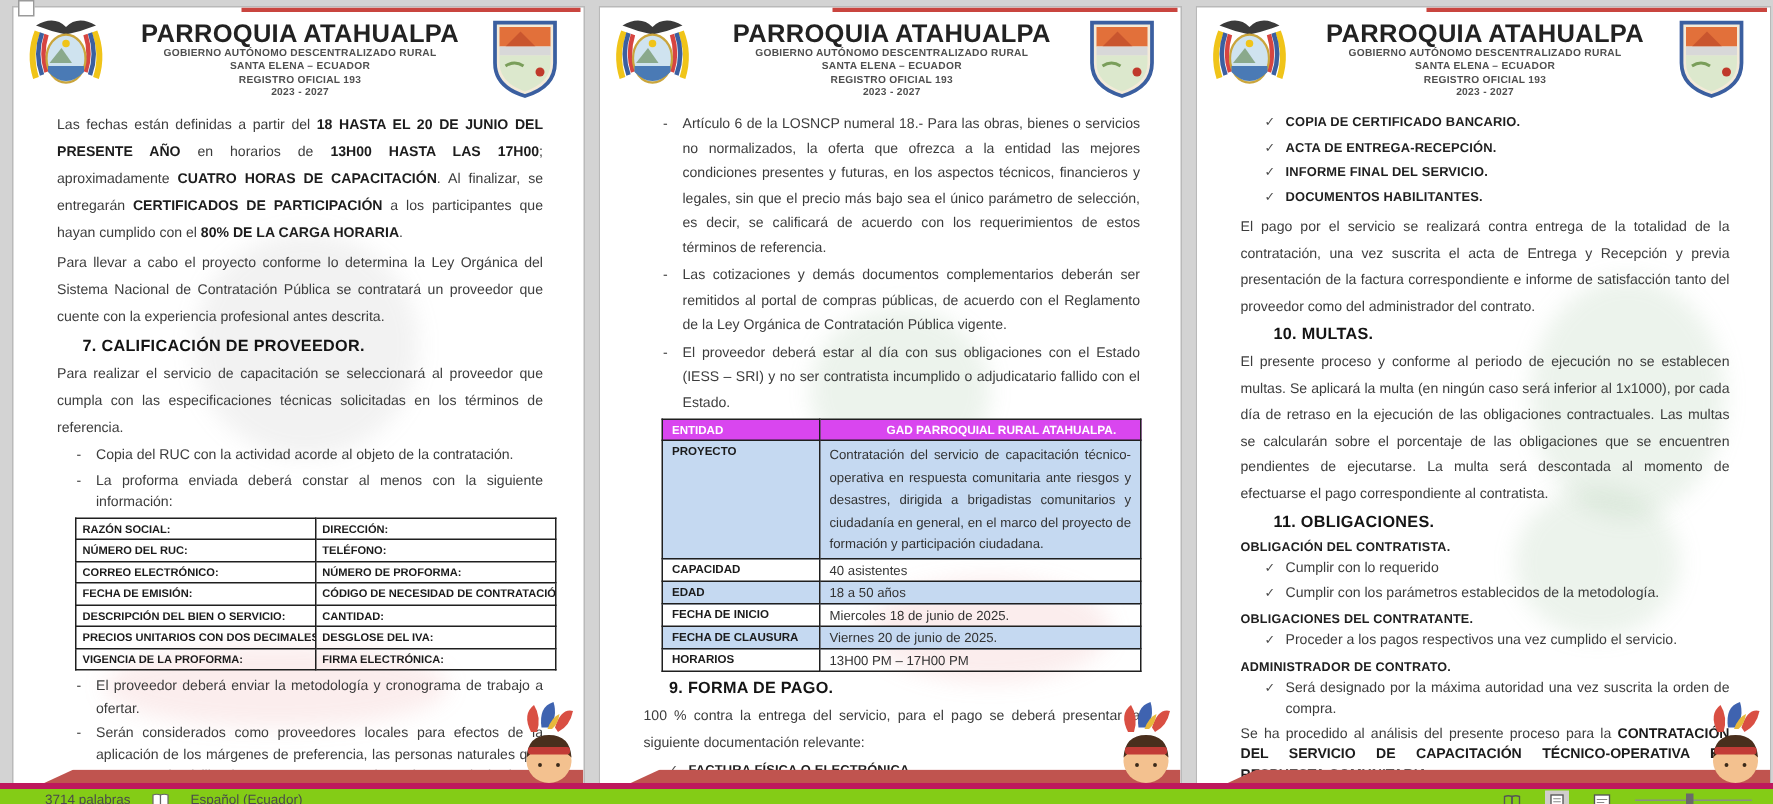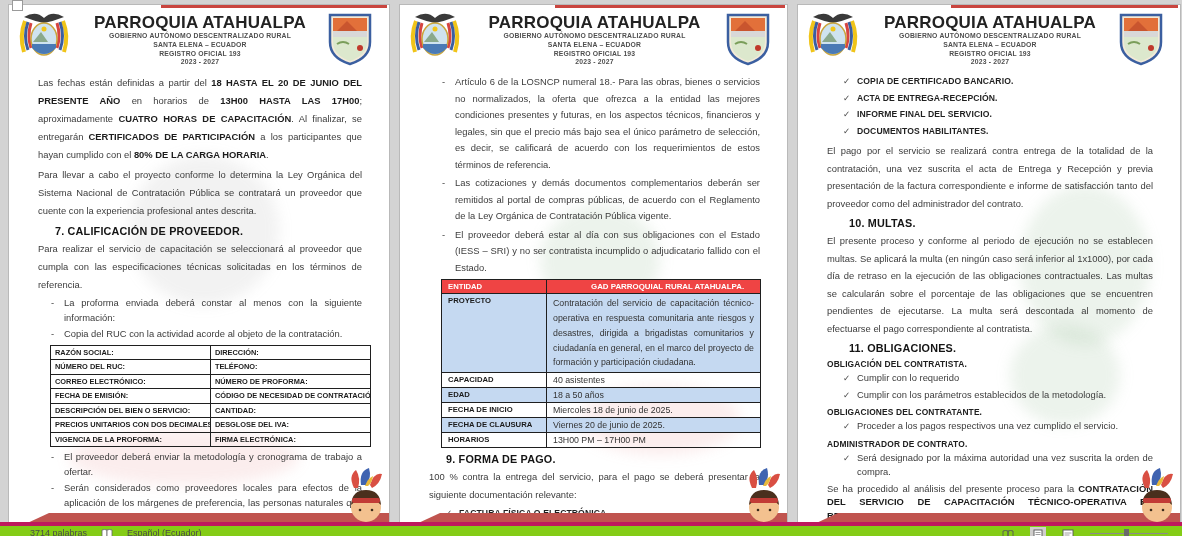--- a/index.html
+++ b/index.html
@@ -56,21 +56,21 @@
 
   table.proforma{border-collapse:collapse;width:99%;margin:3px 0 3px 12px;table-layout:fixed;}
   table.proforma td{
     border:1px solid #1f1f1f;font-size:7.4px;font-weight:700;color:#1b1b1b;
     padding:2px 4px;height:9.5px;white-space:nowrap;overflow:hidden;
   }
   table.schedule{border-collapse:collapse;width:320px;margin:3px 0 4px 12px;}
   table.schedule td{border:1px solid #1f1f1f;padding:2px 6px;vertical-align:top;}
   table.schedule td.lbl{width:92px;font-size:7.7px;font-weight:700;color:#1b1b1b;white-space:nowrap;}
   table.schedule td.val{font-size:8.8px;color:#333;}
-  table.schedule tr.hdr td{background:#ef4444;color:#fff;}
+  table.schedule tr.hdr td{background:#d946ef;color:#fff;}
   table.schedule tr.hdr td.val{font-size:7.9px;font-weight:700;color:#fff;padding-left:44px;}
   table.schedule tr.shade td{background:#c5d9f1;}
   table.schedule td.val.long{text-align:justify;line-height:14.8px;}
 
   .ribbon{position:absolute;bottom:0;left:14px;right:0;height:12px;background:#c0544f;
     clip-path:polygon(26px 0,100% 0,100% 100%,0 100%);z-index:3;}
   .mascot{position:absolute;right:3px;bottom:1px;width:40px;height:56px;z-index:4;}
 
   .wm{position:absolute;border-radius:50%;filter:blur(7px);z-index:1;}
   .wm.pink{background:rgba(225,130,130,.14);}
@@ -119,24 +119,24 @@
       <path d="M10 32 Q16 28 22 32" stroke="#7a9e5a" stroke-width="2" fill="none"></path>
     </svg>
   </header>
 
   <div class="doc-body">
     <p class="just"><span>Las fechas están definidas a partir del </span><b>18 HASTA EL 20 DE JUNIO DEL PRESENTE AÑO</b><span> en horarios de </span><b>13H00 HASTA LAS 17H00</b><span>; aproximadamente </span><b>CUATRO HORAS DE CAPACITACIÓN</b><span>. Al finalizar, se entregarán </span><b>CERTIFICADOS DE PARTICIPACIÓN</b><span> a los participantes que hayan cumplido con el </span><b>80% DE LA CARGA HORARIA</b><span>.</span></p>
     <p class="just">Para llevar a cabo el proyecto conforme lo determina la Ley Orgánica del Sistema Nacional de Contratación Pública se contratará un proveedor que cuente con la experiencia profesional antes descrita.</p>
     <h3 class="doc-h">7. CALIFICACIÓN DE PROVEEDOR.</h3>
     <p class="just">Para realizar el servicio de capacitación se seleccionará al proveedor que cumpla con las especificaciones técnicas solicitadas en los términos de referencia.</p>
     <div class="dash-item">
+        <span class="txt">Copia del RUC con la actividad acorde al objeto de la contratación.</span>
+      </div>
+    <div class="dash-item">
         <span class="txt">La proforma enviada deberá constar al menos con la siguiente información:</span>
-      </div>
-    <div class="dash-item">
-        <span class="txt">Copia del RUC con la actividad acorde al objeto de la contratación.</span>
       </div>
 
     <table class="proforma">
       <tbody>
           <tr>
             <td>RAZÓN SOCIAL:</td>
             <td>DIRECCIÓN:</td>
           </tr>
       <tr>
             <td>NÚMERO DEL RUC:</td>

